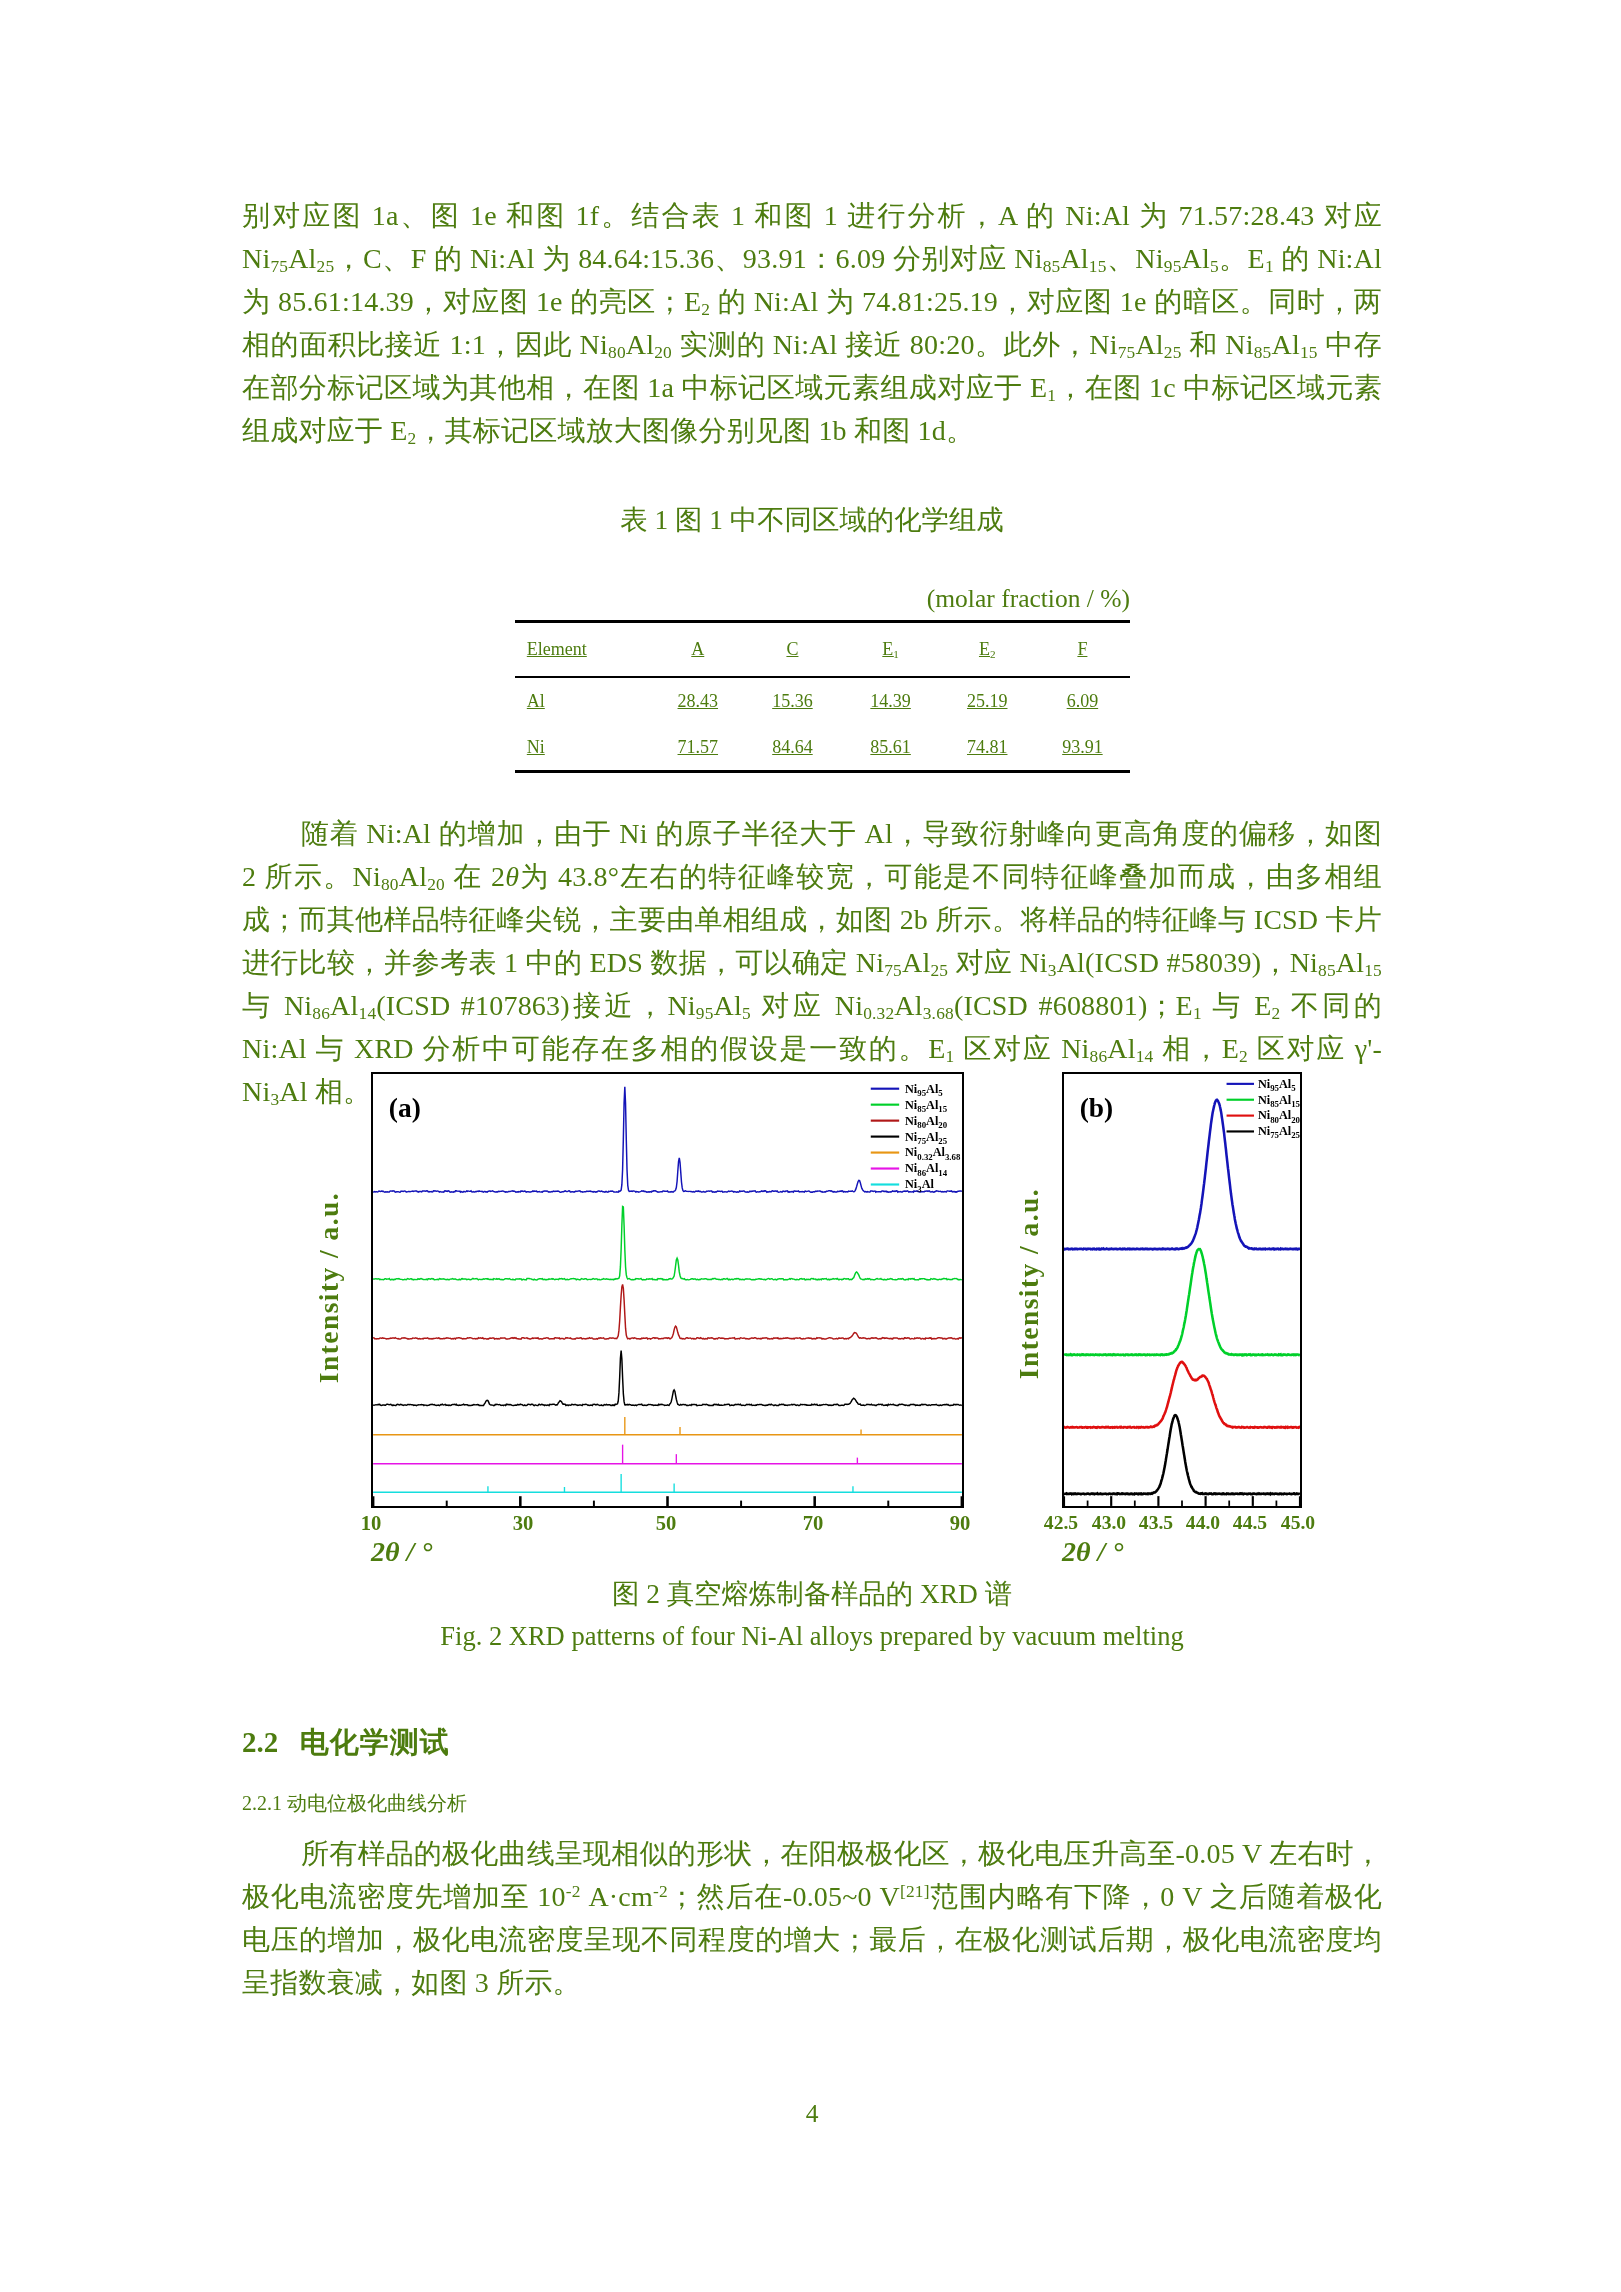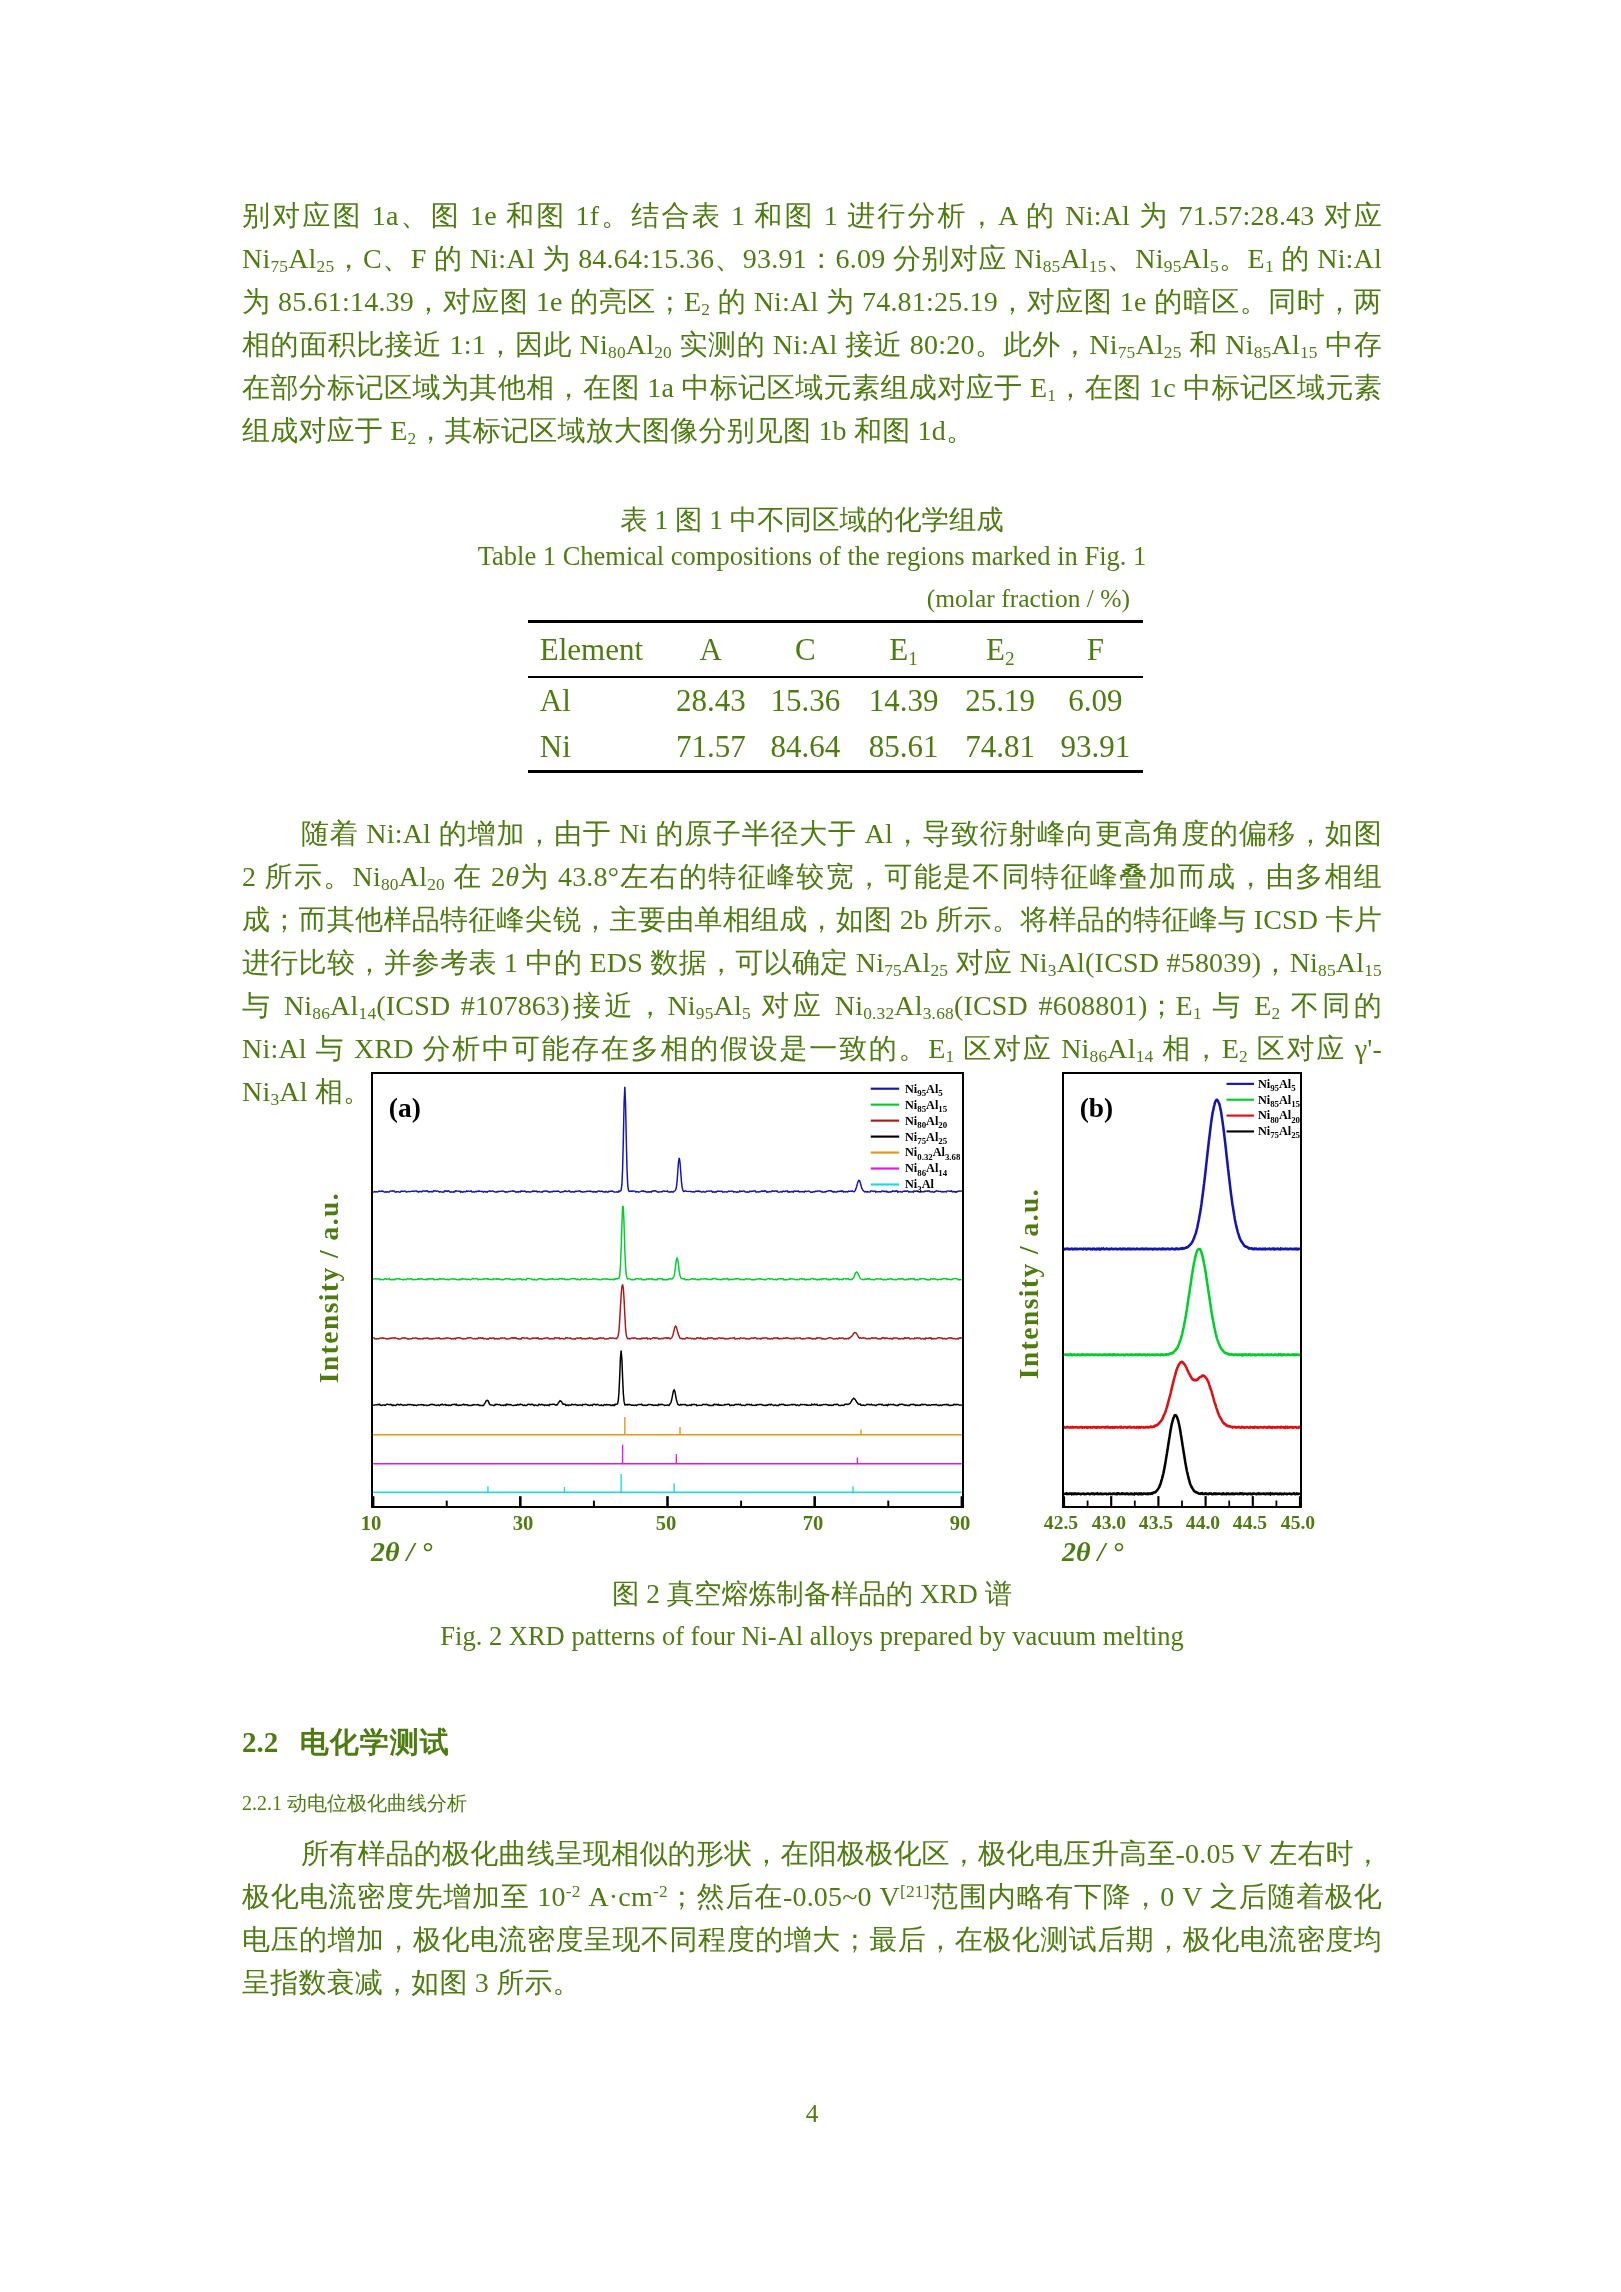--- a/index.html
+++ b/index.html
@@ -5,22 +5,22 @@
   html,body{margin:0;padding:0;background:#888;}
   .page{position:relative;width:1621px;height:2293px;background:#ffffff;
         font-family:"Liberation Serif",serif;color:#4d7c0f;overflow:hidden;}
   .para{position:absolute;left:242px;width:1140px;font-size:28px;line-height:43px;
         text-align:justify;letter-spacing:0.2px;}
   .para.indent{text-indent:59px;}
   sub{font-size:0.62em;vertical-align:-0.25em;line-height:0;}
   sup{font-size:0.62em;vertical-align:0.5em;line-height:0;}
   .center{position:absolute;left:242px;width:1140px;text-align:center;}
   .unit-note{position:absolute;left:515px;width:615px;text-align:right;font-size:25.5px;}
-  .ctable{position:absolute;left:528px;top:620px;width:615px;border-collapse:collapse;
-          font-size:31px;table-layout:fixed;}
+  .ctable{position:absolute;left:515px;top:620px;width:615px;border-collapse:collapse;
+          font-size:18px;table-layout:fixed;text-decoration:underline;}
   .ctable{border-top:3.9px solid #000;border-bottom:3.9px solid #000;}
   .ctable th{font-weight:normal;border-bottom:2.9px solid #000;height:51px;}
   .ctable td{height:44px;}
   .ctable .lcol{text-align:left;padding-left:11.8px;}
   .ctable .ncol{text-align:center;}
   .plot{position:absolute;border:2.5px solid #000;background:#fff;}
   .xlabels{position:absolute;height:25.5px;font-weight:bold;}
   .xlabels span{position:absolute;transform:translateX(-50%);white-space:nowrap;}
   .xtitle{position:absolute;text-align:left;font-size:28px;font-weight:bold;font-style:italic;}
   .ytitle{position:absolute;text-align:center;font-size:27.4px;font-weight:bold;
@@ -31,21 +31,20 @@
   .pagenum{position:absolute;left:242px;width:1140px;text-align:center;font-size:25.5px;}
 </style>
 </head>
 <body>
 
 <div class="page">
 
   <div class="para" style="top:194px">别对应图 1a、图 1e 和图 1f。结合表 1 和图 1 进行分析，A 的 Ni:Al 为 71.57:28.43 对应 Ni<sub>75</sub>Al<sub>25</sub>，C、F 的 Ni:Al 为 84.64:15.36、93.91：6.09 分别对应 Ni<sub>85</sub>Al<sub>15</sub>、Ni<sub>95</sub>Al<sub>5</sub>。E<sub>1</sub> 的 Ni:Al 为 85.61:14.39，对应图 1e 的亮区；E<sub>2</sub> 的 Ni:Al 为 74.81:25.19，对应图 1e 的暗区。同时，两相的面积比接近 1:1，因此 Ni<sub>80</sub>Al<sub>20</sub> 实测的 Ni:Al 接近 80:20。此外，Ni<sub>75</sub>Al<sub>25</sub> 和 Ni<sub>85</sub>Al<sub>15</sub> 中存在部分标记区域为其他相，在图 1a 中标记区域元素组成对应于 E<sub>1</sub>，在图 1c 中标记区域元素组成对应于 E<sub>2</sub>，其标记区域放大图像分别见图 1b 和图 1d。</div>
 
   <div class="center" style="top:502px;font-size:27.4px">表 1 图 1 中不同区域的化学组成</div>
-  <div class="center" style="top:541px;font-size:26.5px">Table 1 Chemical compositions of the regions marked in Fig. 1</div>
   <div class="unit-note" style="top:584px">(molar fraction / %)</div>
 
   <table class="ctable">
     <colgroup>
       <col style="width:137px">
         <col style="width:91px">
         <col style="width:98px">
       <col style="width:98px">
         <col style="width:95px">
         <col style="width:95px">

